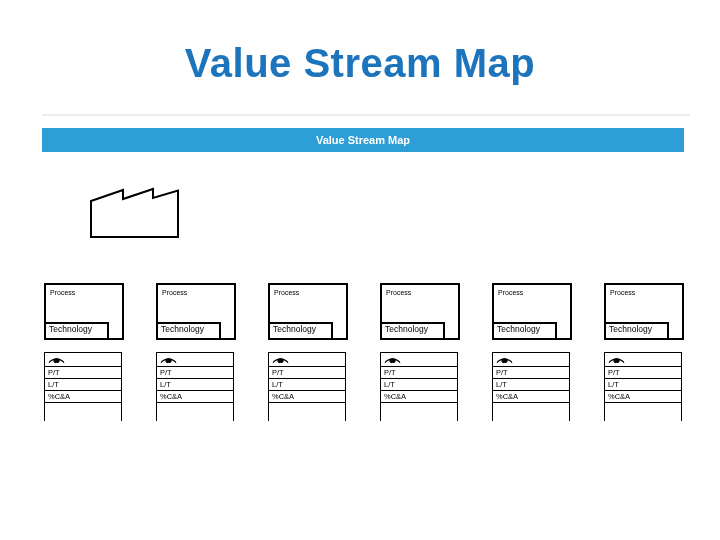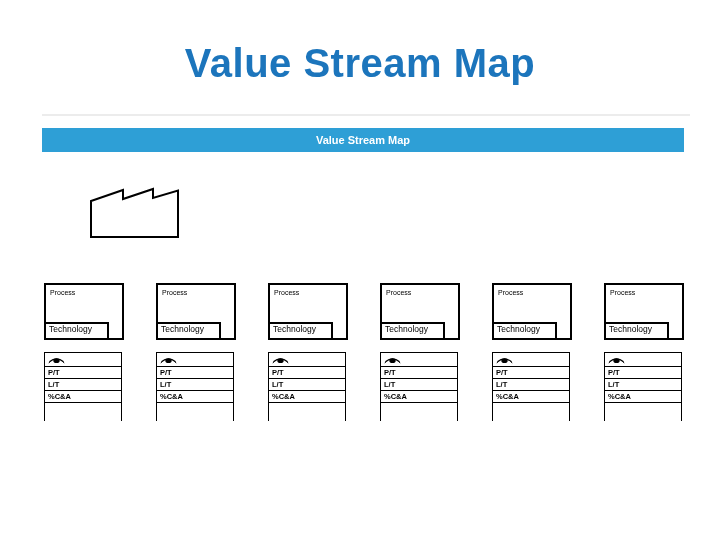--- a/index.html
+++ b/index.html
@@ -39,21 +39,21 @@
     display:flex; align-items:flex-start;
   }
   .tlabel { font-size:8.5px; color:#000; padding-left:3px; white-space:nowrap; }
   .dtable {
     margin-top:12px; box-sizing:border-box; width:78px; background:#fff;
     border:1.4px solid #000; border-bottom:none;
   }
   .trow {
     box-sizing:border-box; height:12px; border-bottom:1.4px solid #000;
     display:flex; align-items:center; padding-left:3px;
-    font-size:7.5px; color:#000;font-weight:bold;
+    font-size:7.5px; color:#000;
   }
   .rowicon { height:14px; }
   .rowempty { height:18px; border-bottom:none; }
   .eye { display:inline-flex; align-items:center; }
 </style>
 </head>
 <body>
 
 <div class="canvas">
 

